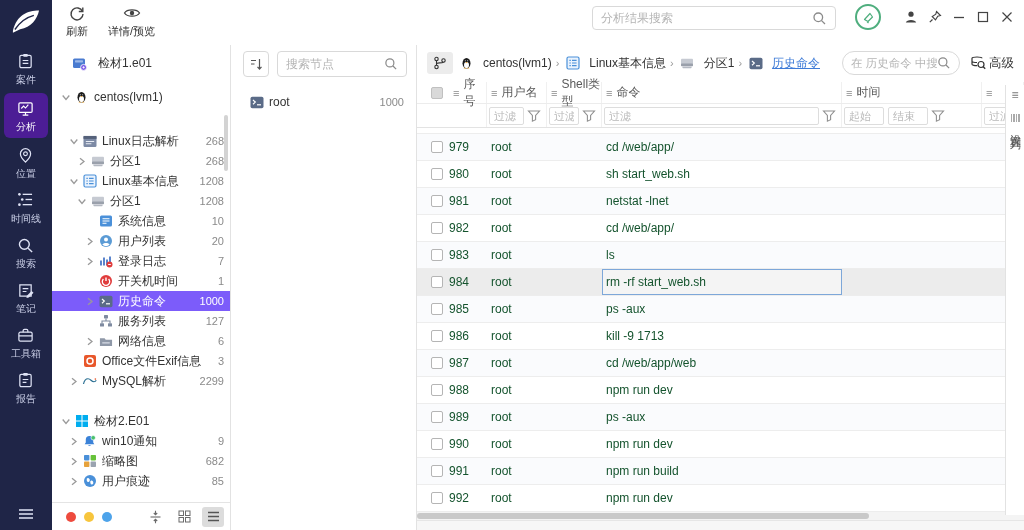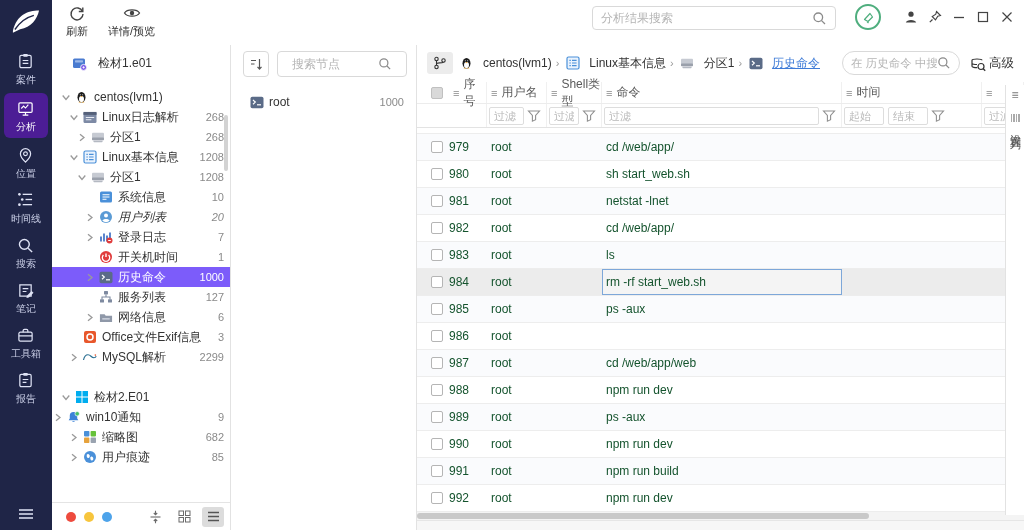--- a/index.html
+++ b/index.html
@@ -42,38 +42,38 @@
   .ticon { width:15px; height:15px; flex:0 0 15px; margin:0 5px 0 2px; display:flex; align-items:center; justify-content:center; }
   #treebar { position:absolute; left:52px; bottom:0; width:178px; height:28px; border-top:1px solid #e4e4e4; background:#fff; display:flex; align-items:center; padding:0 6px; }
   .dot { width:10px; height:10px; border-radius:50%; margin-left:8px; cursor:pointer; }
   .tb-ico { width:22px; height:20px; display:flex; align-items:center; justify-content:center; color:#6b6b6b; margin-left:7px; cursor:pointer; border-radius:3px; }
   .tb-ico.active { background:#dcdcdc; }
   #treescroll { position:absolute; right:2px; top:70px; width:4px; height:56px; border-radius:2px; background:#d3d3d3; }
 
   
   #panelB { position:absolute; left:230px; top:45px; width:187px; height:485px; border-left:1px solid #e2e2e2; border-right:1px solid #e2e2e2; background:#fff; }
   #sortbtn { position:absolute; left:12px; top:6px; width:26px; height:26px; border:1px solid #d9d9d9; border-radius:4px; display:flex; align-items:center; justify-content:center; color:#555; cursor:pointer; }
-  #node-search { position:absolute; left:46px; top:6px; width:130px; height:26px; border:1px solid #d9d9d9; border-radius:4px; display:flex; align-items:center; padding:0 14px; }
+  #node-search { position:absolute; left:46px; top:6px; width:130px; height:26px; border:1px solid #d9d9d9; border-radius:4px; display:flex; align-items:center; padding:0 8px; }
   #node-search input { flex:1; width:70px; border:none; outline:none; font-size:12px; font-family:inherit; }
   #node-search input::placeholder { color:#b5b5b5; }
   #nodelist { margin-top:46px; }
   .noderow { display:flex; align-items:center; height:22px; padding:0 12px 0 16px; font-size:12px; color:#333; cursor:pointer; }
   .noderow .cnt { margin-left:auto; font-size:11px; color:#8a8a8a; }
 
   
   #panelC { position:absolute; left:417px; top:45px; width:607px; height:485px; background:#fff; display:flex; flex-direction:column; }
   #bcrow { height:30px; margin:3px 8px 0 10px; display:flex; align-items:center; gap:4px; }
   #branch-btn { width:26px; height:22px; background:#ececec; border-radius:3px; display:flex; align-items:center; justify-content:center; color:#333; cursor:pointer; flex:0 0 26px; }
   .crumb { display:flex; align-items:center; gap:4px; font-size:12px; color:#333; white-space:nowrap; cursor:pointer; }
   .crumb.link { color:#3e7bd7; text-decoration:underline; }
   .bc-sep { color:#999; font-size:11px; margin:0 1px; }
   #t-search { margin-left:auto; width:118px; height:24px; border:1px solid #d9d9d9; border-radius:12px; display:flex; align-items:center; padding:0 8px; flex:0 0 118px; }
   #t-search input { flex:1; width:60px; border:none; outline:none; font-size:11.5px; font-family:inherit; }
   #t-search input::placeholder { color:#b5b5b5; }
-  #adv-btn { display:flex; align-items:flex-end; gap:3px; font-size:12.5px; color:#333; cursor:pointer; margin:0 2px 0 6px; white-space:nowrap; }
+  #adv-btn { display:flex; align-items:flex-start; gap:3px; font-size:12.5px; color:#333; cursor:pointer; margin:0 2px 0 6px; white-space:nowrap; }
 
   #thead { height:22px; margin-top:4px; display:flex; align-items:center; border-bottom:1px solid #ececec; color:#5a5a5a; font-size:12px; }
   .hc { display:flex; align-items:center; gap:4px; padding-left:4px; border-right:1px solid #f0f0f0; height:100%; }
   .bars { color:#8a8a8a; font-size:11px; }
   #tfilter { height:24px; display:flex; align-items:center; border-bottom:1px solid #e3e3e3;justify-content:center; }
   .fc { display:flex; align-items:center; height:100%; padding:0 2px; border-right:1px solid #f0f0f0; }
   .finput { height:18px; border:1px solid #ddd; border-radius:2px; font-size:11px; padding:0 4px; color:#333; outline:none; font-family:inherit; min-width:0; }
   .finput::placeholder { color:#b9b9b9; }
   .funnel { width:14px; height:14px; color:#909090; margin:0 3px; flex:0 0 14px; cursor:pointer; }
 
@@ -283,21 +283,21 @@
             <ellipse cx="7" cy="9.2" rx="2.7" ry="3.4" fill="#fff"></ellipse>
             <circle cx="5.7" cy="4.6" r="0.55" fill="#fff"></circle>
             <circle cx="8.3" cy="4.6" r="0.55" fill="#fff"></circle>
             <path d="M5.9 6 h2.2 L7 7.4 Z" fill="#f6a623"></path>
             <path d="M3.7 12.9 l1.8-1 1 1.1 Z M10.3 12.9 l-1.8-1 -1 1.1 Z" fill="#f6a623"></path>
           </svg>
         </span>
         <span>centos(lvm1)</span>
         <span class="cnt"></span>
       </div>
-      <div class="trow2" style="padding-left: 16px;">
+      <div class="trow2" style="padding-left: 16px; margin-top: 24px;">
         <span class="chev down">
           <svg width="8" height="9" viewBox="0 0 8 9">
             <path d="M2 1.2 L6 4.5 L2 7.8" stroke="#9a9a9a" stroke-width="1.3" fill="none"></path>
           </svg>
         </span>
         <span class="ticon">
           <svg width="14" height="13" viewBox="0 0 15 14">
             <rect x="0.5" y="1" width="14" height="12" rx="1.5" fill="#7d8aa5"></rect>
             <rect x="0.5" y="1" width="14" height="3.2" fill="#55617a"></rect>
             <path d="M3 7 h9 M3 9.5 h6" stroke="#e8ecf4" stroke-width="1.1"></path>
@@ -361,21 +361,21 @@
         </span>
         <span class="ticon">
           <svg width="14" height="14" viewBox="0 0 14 14">
             <rect x="1" y="1.5" width="12" height="11" rx="1.5" fill="#4a90d9"></rect>
             <path d="M3.5 4.8 h7 M3.5 7 h7 M3.5 9.2 h4" stroke="#fff" stroke-width="1.1"></path>
           </svg>
         </span>
         <span>系统信息</span>
         <span class="cnt">10</span>
       </div>
-      <div class="trow2" style="padding-left: 32px; font-style: italic;">
+      <div class="trow2" style="padding-left: 32px;">
         <span class="chev right">
           <svg width="8" height="9" viewBox="0 0 8 9">
             <path d="M2 1.2 L6 4.5 L2 7.8" stroke="#9a9a9a" stroke-width="1.3" fill="none"></path>
           </svg>
         </span>
         <span class="ticon">
           <svg width="14" height="14" viewBox="0 0 14 14">
             <circle cx="7" cy="7" r="6" fill="#5b9bd5"></circle>
             <circle cx="7" cy="5.4" r="2" fill="#fff"></circle>
             <path d="M3.4 10.8 C4 8.4 10 8.4 10.6 10.8 A6 6 0 0 1 3.4 10.8 Z" fill="#fff"></path>
@@ -505,21 +505,21 @@
           <svg width="14" height="14" viewBox="0 0 14 14">
             <rect x="1" y="1" width="5.5" height="5.5" fill="#00adef"></rect>
             <rect x="7.5" y="1" width="5.5" height="5.5" fill="#00adef"></rect>
             <rect x="1" y="7.5" width="5.5" height="5.5" fill="#00adef"></rect>
             <rect x="7.5" y="7.5" width="5.5" height="5.5" fill="#00adef"></rect>
           </svg>
         </span>
         <span>检材2.E01</span>
         <span class="cnt"></span>
       </div>
-      <div class="trow2" style="">
+      <div class="trow2" style="padding-left: 16px;">
         <span class="chev right">
           <svg width="8" height="9" viewBox="0 0 8 9">
             <path d="M2 1.2 L6 4.5 L2 7.8" stroke="#9a9a9a" stroke-width="1.3" fill="none"></path>
           </svg>
         </span>
         <span class="ticon">
           <svg width="13" height="14" viewBox="0 0 14 14">
             <path d="M7 1.5 a4 4 0 0 1 4 4 v3 l1.2 2 H1.8 L3 8.5 v-3 a4 4 0 0 1 4-4 Z" fill="#3b82d8"></path>
             <path d="M5.6 11.5 a1.5 1.5 0 0 0 2.8 0" fill="#3b82d8"></path>
             <circle cx="11" cy="3.5" r="2.4" fill="#46c06c" stroke="#fff" stroke-width="0.7"></circle>
@@ -852,20 +852,21 @@
         <div class="cell c5"></div>
         <div class="cell c6"></div>
       </div>
       <div class="trow">
         <div class="cell c1">
           <span class="cbx"></span>
           <span>986</span>
         </div>
         <div class="cell c2">root</div>
         <div class="cell c3"></div>
+        <div class="cell c4">kill -9 1713</div>
         <div class="cell c5"></div>
         <div class="cell c6"></div>
       </div>
       <div class="trow">
         <div class="cell c1">
           <span class="cbx"></span>
           <span>987</span>
         </div>
         <div class="cell c2">root</div>
         <div class="cell c3"></div>

